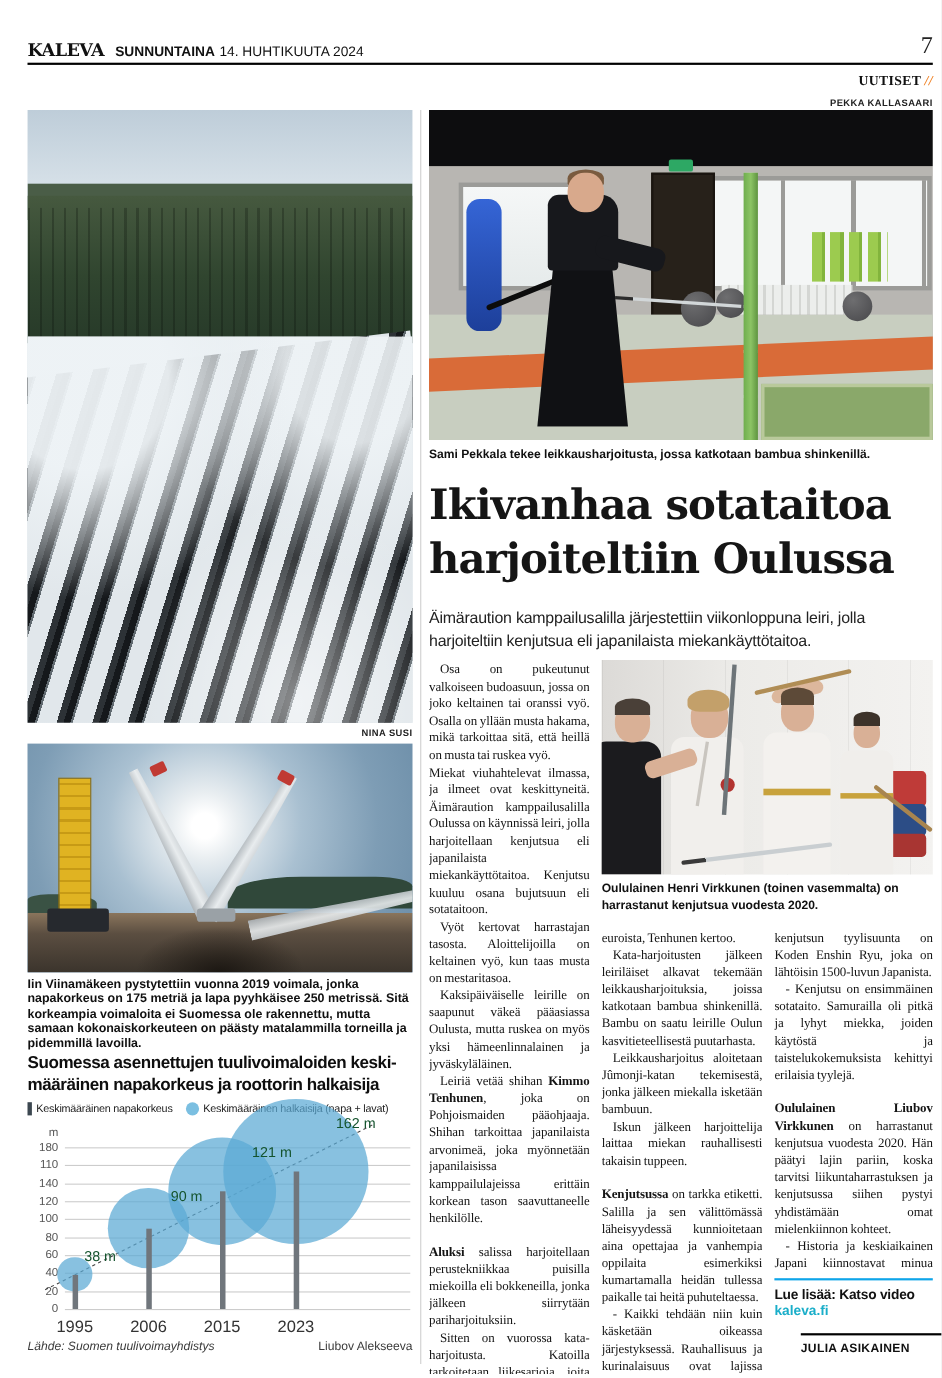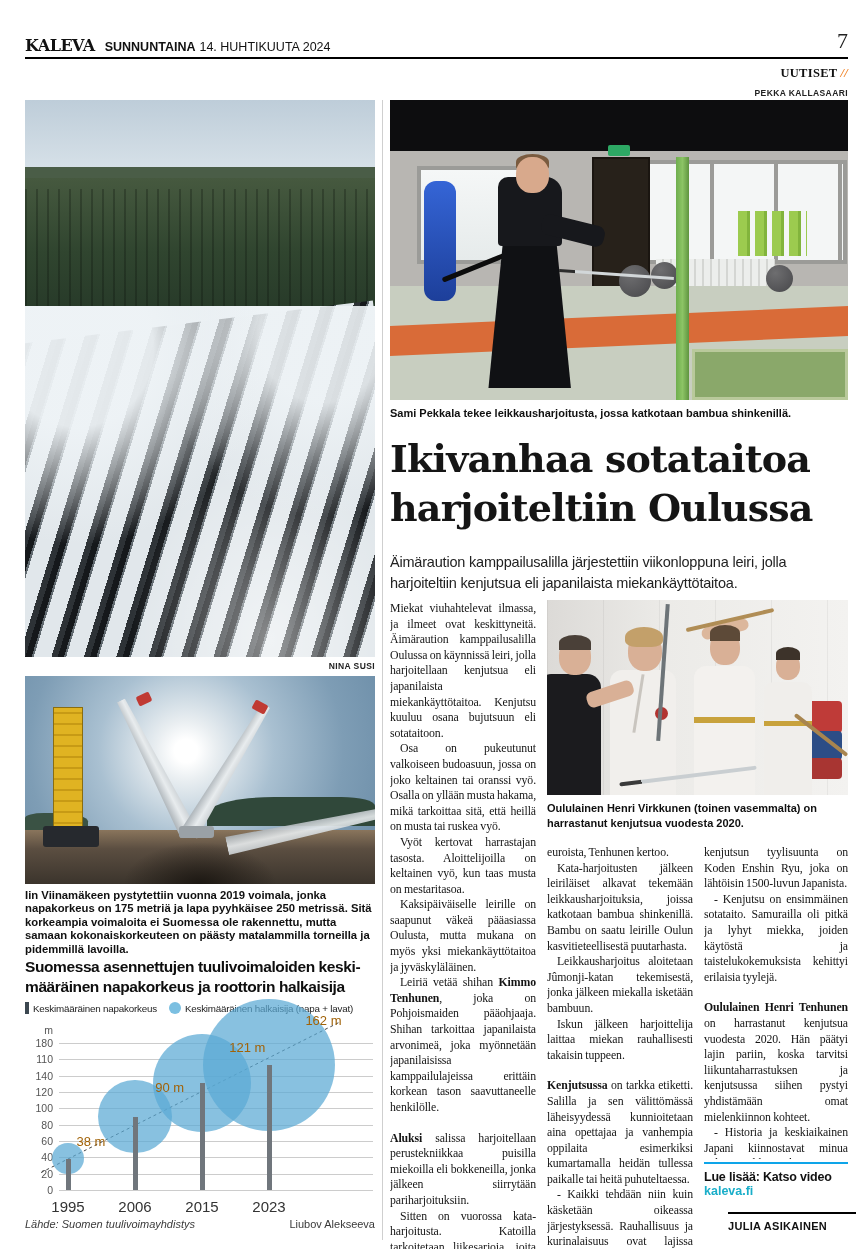--- a/index.html
+++ b/index.html
@@ -162,21 +162,21 @@
   .leg-item{display:flex;align-items:center;gap:4px;}
   .leg-bar{width:4px;height:12px;background:#3c4750;display:inline-block;}
   .leg-circle{width:12px;height:12px;border-radius:50%;background:#7bbfe1;display:inline-block;}
   #chart-canvas{left:25px;top:1022px;width:350px;height:196px;overflow:visible;}
   #chart-canvas>*{position:absolute;}
   .grid-line{left:34px;width:314px;height:1px;background:#cccccc;}
   .tick-label{left:0;width:28px;text-align:right;font-size:10.5px;color:#555;}
   .unit-label{left:0;width:28px;text-align:right;font-size:10.5px;color:#555;}
   .chart-bar{width:5px;background:#70767c;}
   .chart-bubble{border-radius:50%;background:rgba(90,169,212,0.72);}
-  .bubble-label{font-size:13px;color:#a16207;white-space:nowrap;}
+  .bubble-label{font-size:13px;color:#14532d;white-space:nowrap;}
   .x-label{width:66px;text-align:center;font-size:15px;color:#333;}
   #chart-src{left:25px;top:1218px;width:350px;display:flex;justify-content:space-between;
              font-size:11px;color:#3a3a3a;}
   #chart-src .src{font-style:italic;}
 </style>
 </head>
 <body>
 
 <div id="page">
 
@@ -306,24 +306,24 @@
     <div class="pc-head"></div>
     <div class="pc-sword"></div>
     <div class="pc-bamboo"></div>
   </div>
   <div id="capC" class="abs capt">Sami Pekkala tekee leikkausharjoitusta, jossa katkotaan bambua shinkenillä.</div>
 
   <h1 id="headline" class="abs" style="margin:0;">Ikivanhaa sotataitoa harjoiteltiin Oulussa</h1>
   <div id="lede" class="abs">Äimäraution kamppailusalilla järjestettiin viikonloppuna leiri, jolla harjoiteltiin kenjutsua eli japanilaista miekankäyttötaitoa.</div>
 
   <div id="col1" class="abs bodycol">
+      <p class="para indent"><span>Osa on pukeutunut valkoiseen budoasuun, jossa on joko keltainen tai oranssi vyö. Osalla on yllään musta hakama, mikä tarkoittaa sitä, että heillä on musta tai ruskea vyö.</span></p>
       <p class="para first"><span>Miekat viuhahtelevat ilmassa, ja ilmeet ovat keskittyneitä. Äimäraution kamppailusalilla Oulussa on käynnissä leiri, jolla harjoitellaan kenjutsua eli japanilaista miekankäyttötaitoa. Kenjutsu kuuluu osana bujutsuun eli sotataitoon.</span></p>
-      <p class="para indent"><span>Osa on pukeutunut valkoiseen budoasuun, jossa on joko keltainen tai oranssi vyö. Osalla on yllään musta hakama, mikä tarkoittaa sitä, että heillä on musta tai ruskea vyö.</span></p>
       <p class="para indent"><span>Vyöt kertovat harrastajan tasosta. Aloittelijoilla on keltainen vyö, kun taas musta on mestaritasoa.</span></p>
-      <p class="para indent"><span>Kaksipäiväiselle leirille on saapunut väkeä pääasiassa Oulusta, mutta mukana on myös yksi miekankäyttötaitoa ja jyväskyläläinen.</span></p>
+      <p class="para indent"><span>Kaksipäiväiselle leirille on saapunut väkeä pääasiassa Oulusta, mutta ruskea on myös yksi hämeenlinnalainen ja jyväskyläläinen.</span></p>
       <p class="para indent"><span>Leiriä vetää shihan </span><strong>Kimmo Tenhunen</strong><span>, joka on Pohjoismaiden pääohjaaja. Shihan tarkoittaa japanilaista arvonimeä, joka myönnetään japanilaisissa kamppailulajeissa erittäin korkean tason saavuttaneelle henkilölle.</span></p>
       <p class="para lead"><strong>Aluksi</strong><span> salissa harjoitellaan perustekniikkaa puisilla miekoilla eli bokkeneilla, jonka jälkeen siirrytään pariharjoituksiin.</span></p>
       <p class="para indent"><span>Sitten on vuorossa kata-harjoitusta. Katoilla tarkoitetaan liikesarjoja, joita on useita erilaisia. Oulussa leiriläiset harjoittelevat ensimmäistä kataa eli Jûmonjia.</span></p>
     </div>
 
   <div id="photoD" class="abs photo">
     <div class="pd-pad pd-pad r1"></div>
     <div class="pd-pad b1"></div>
     <div class="pd-pad r2"></div>
     <div class="fig4-body pd-gi"></div>
@@ -355,21 +355,21 @@
       <p class="para first"><span>euroista, Tenhunen kertoo.</span></p>
       <p class="para indent"><span>Kata-harjoitusten jälkeen leiriläiset alkavat tekemään leikkausharjoituksia, joissa katkotaan bambua shinkenillä. Bambu on saatu leirille Oulun kasvitieteellisestä puutarhasta.</span></p>
       <p class="para indent"><span>Leikkausharjoitus aloitetaan Jûmonji-katan tekemisestä, jonka jälkeen miekalla isketään bambuun.</span></p>
       <p class="para indent"><span>Iskun jälkeen harjoittelija laittaa miekan rauhallisesti takaisin tuppeen.</span></p>
       <p class="para lead"><strong>Kenjutsussa</strong><span> on tarkka etiketti. Salilla ja sen välittömässä läheisyydessä kunnioitetaan aina opettajaa ja vanhempia oppilaita esimerkiksi kumartamalla heidän tullessa paikalle tai heitä puhuteltaessa.</span></p>
       <p class="para indent"><span>- Kaikki tehdään niin kuin käsketään oikeassa järjestyksessä. Rauhallisuus ja kurinalaisuus ovat lajissa tärkeitä, kun käytössä on teräviä miekkoja.</span></p>
     </div>
   <div id="col3" class="abs bodycol">
       <p class="para first"><span>kenjutsun tyylisuunta on Koden Enshin Ryu, joka on lähtöisin 1500-luvun Japanista.</span></p>
       <p class="para indent"><span>- Kenjutsu on ensimmäinen sotataito. Samurailla oli pitkä ja lyhyt miekka, joiden käytöstä ja taistelukokemuksista kehittyi erilaisia tyylejä.</span></p>
-      <p class="para lead"><strong>Oululainen Henri Tenhunen</strong><span> on harrastanut kenjutsua vuodesta 2020. Hän päätyi lajin pariin, koska tarvitsi liikuntaharrastuksen ja kenjutsussa siihen pystyi yhdistämään omat mielenkiinnon kohteet.</span></p>
+      <p class="para lead"><strong>Oululainen Liubov Virkkunen</strong><span> on harrastanut kenjutsua vuodesta 2020. Hän päätyi lajin pariin, koska tarvitsi liikuntaharrastuksen ja kenjutsussa siihen pystyi yhdistämään omat mielenkiinnon kohteet.</span></p>
       <p class="para indent"><span>- Historia ja keskiaikainen Japani kiinnostavat minua paljon, Virkkunen kertoo.</span></p>
     </div>
 
   <div id="readmore" class="abs">
     <div class="rm1">Lue lisää: Katso video</div>
     <div class="rm2">kaleva.fi</div>
   </div>
 
   <div id="bylinebox" class="abs">
     <div class="by">JULIA ASIKAINEN</div>

